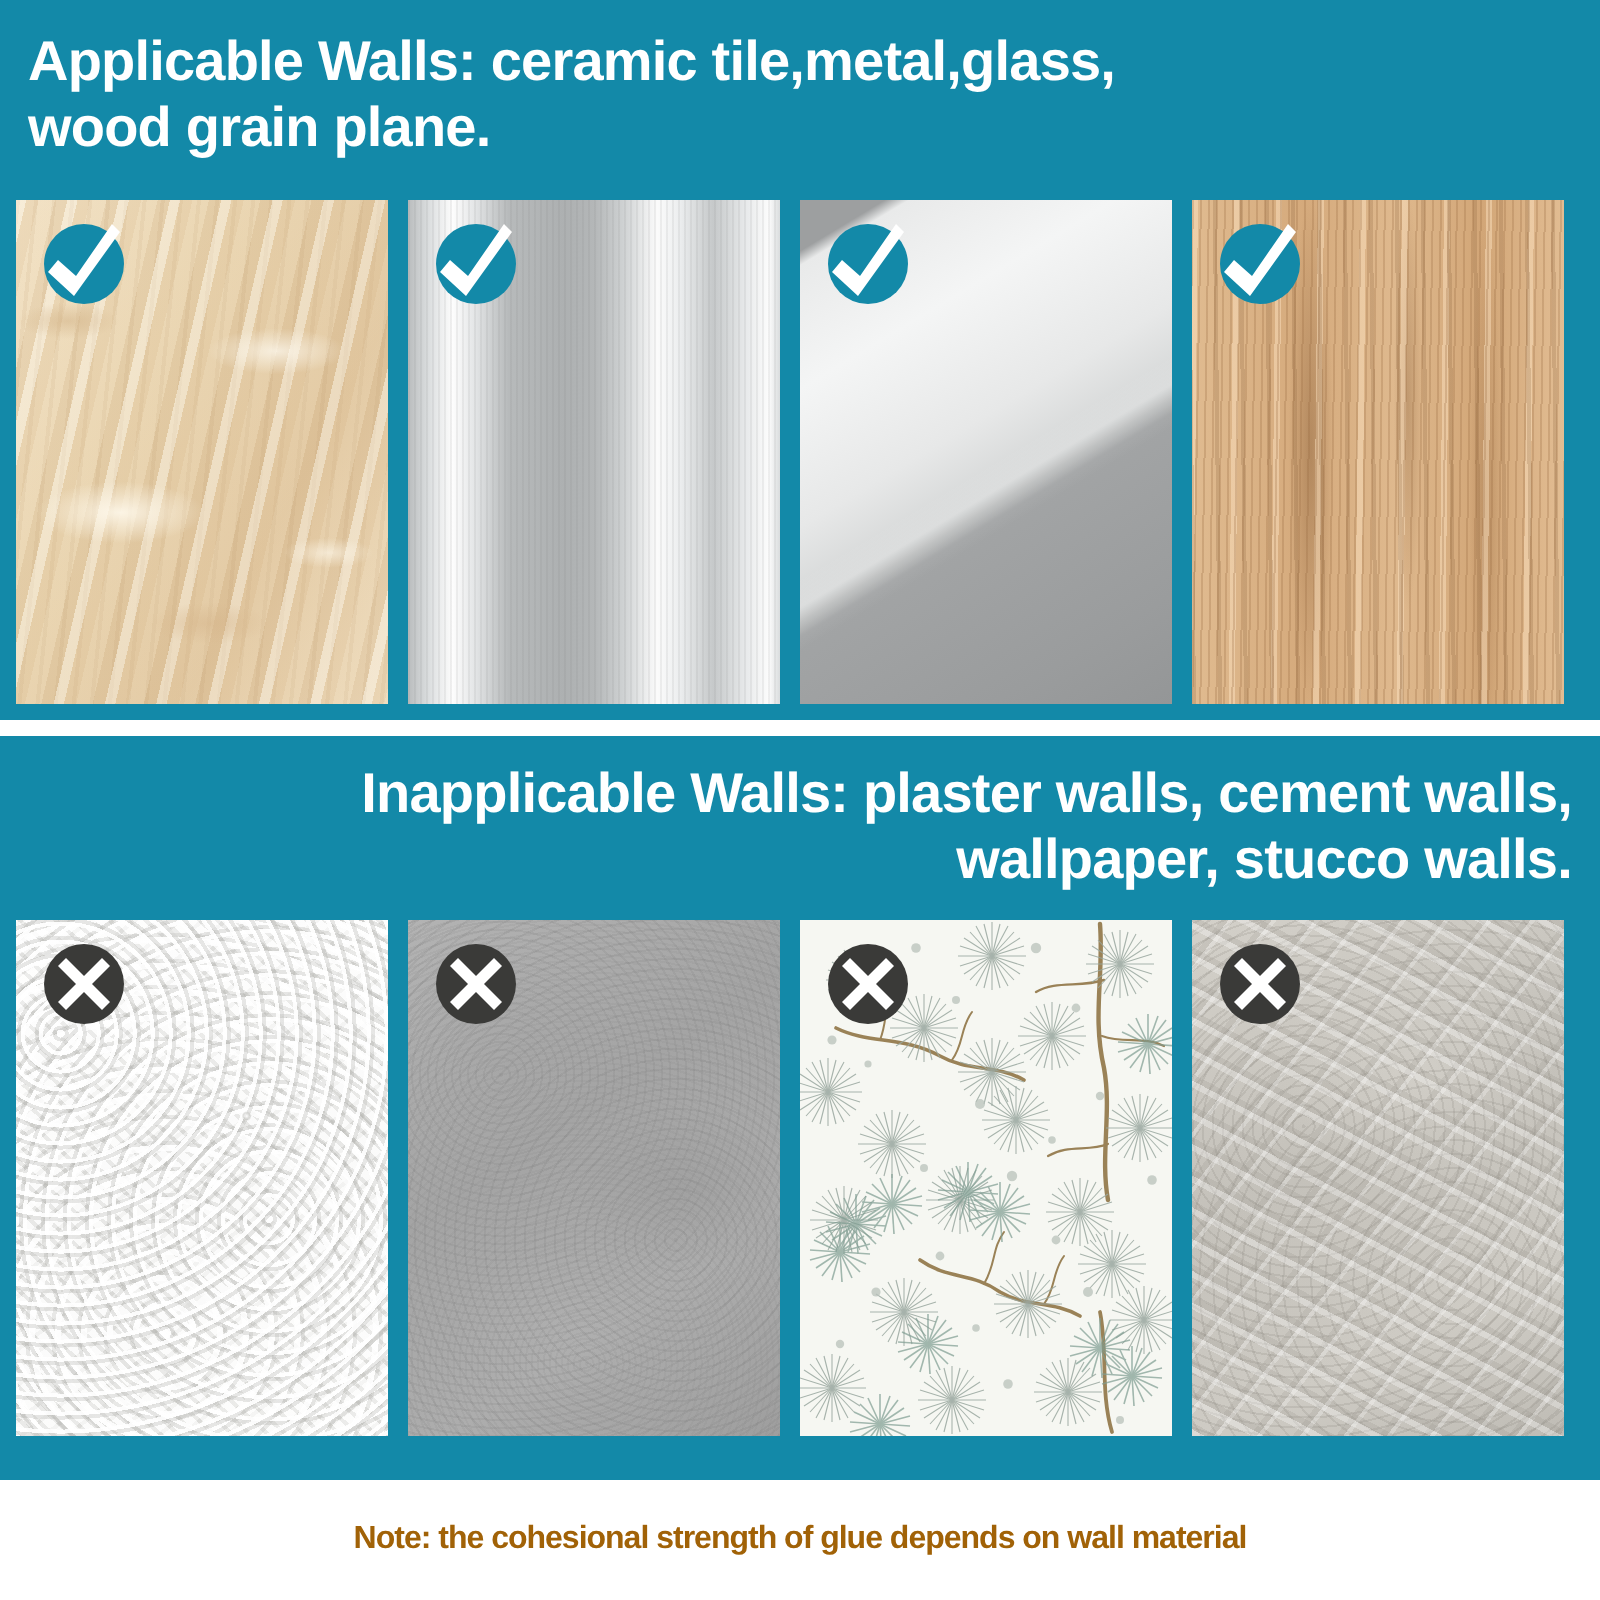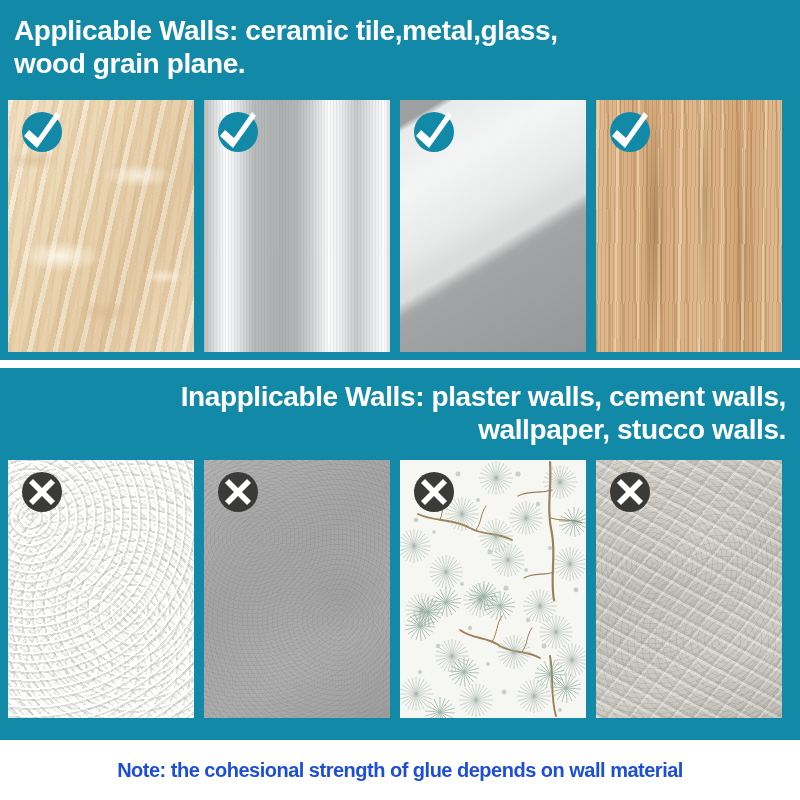--- a/index.html
+++ b/index.html
@@ -239,24 +239,24 @@
     left: 0;
     top: 740px;
     width: 800px;
     height: 60px;
     background: #ffffff;
     display: flex;
     align-items: center;
     justify-content: center;
   }
   #footer-note-text {
-    color: #1d4ed8;
+    color: #a16207;
     font-family: "Liberation Sans", sans-serif;
     font-weight: bold;
-    font-size: 20px;
+    font-size: 16px;
     letter-spacing: -0.5px;
     white-space: nowrap;
   }
 </style>
 </head>
 <body>
 
 <div class="infographic">
 
   <div class="section" id="section-applicable">

